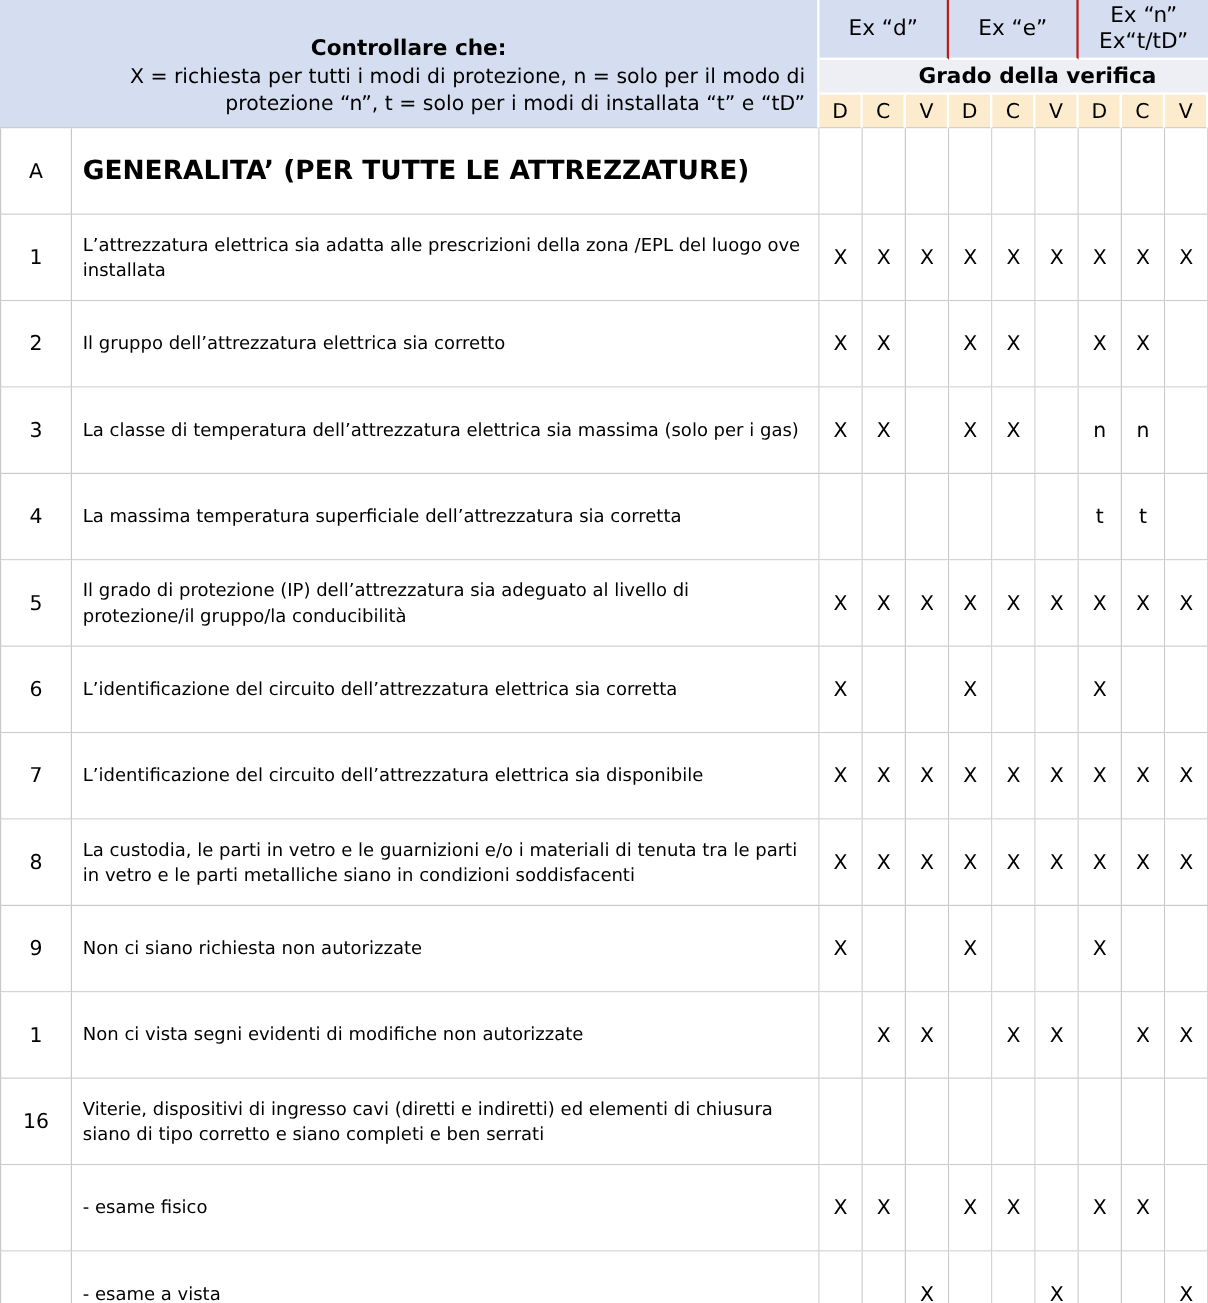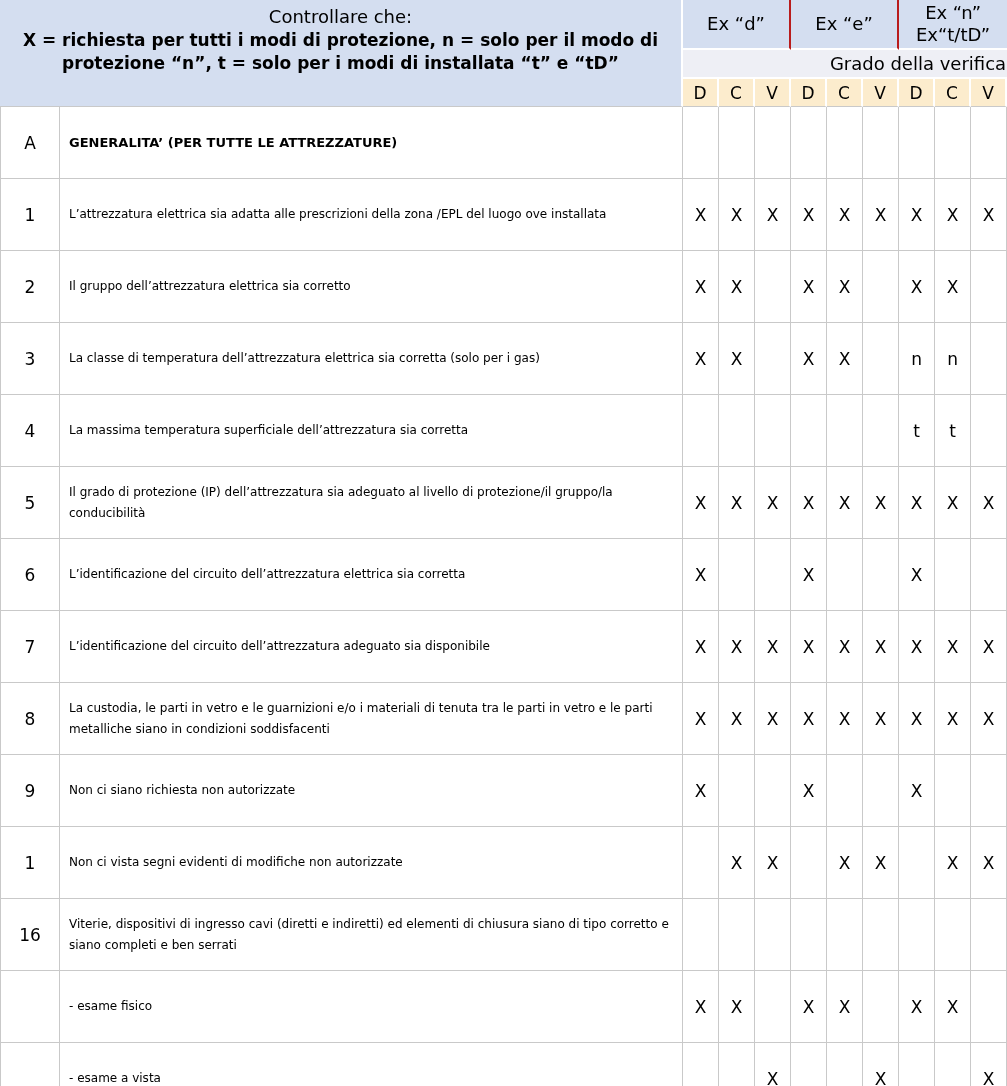--- a/index.html
+++ b/index.html
@@ -20,40 +20,40 @@
 
   
   th.info{
     background:#d4def0;
     vertical-align:top;
     padding:5px 10px 0 10px;
     border-right:2px solid #ffffff;
     border-bottom:1px solid #c9c9c9;
     font-weight:normal;
   }
-  .info-title{font-size:18px;font-weight:normal;text-align:center;line-height:24px;}
-  .info-sub{font-size:17px;text-align:center;line-height:23px;font-weight:bold;}
+  .info-title{font-size:18px;font-weight:bold;text-align:center;line-height:24px;margin-top:24px;}
+  .info-sub{font-size:17px;text-align:right;line-height:23px;}
 
   th.group{
     background:#d4def0;
     font-weight:normal;
     font-size:18px;
     text-align:center;
     vertical-align:middle;
     height:46px;
     line-height:22px;
     border-right:2px solid #b91c1c;
     border-bottom:2px solid #ffffff;
   }
   th.group:last-child{border-right:none;margin-left:40px;}
   th.grade{
     background:#eeeff5;
-    font-weight:normal;
+    font-weight:bold;
     font-size:18px;
-    text-align:right;
+    text-align:center;
     height:25px;
     border-bottom:2px solid #ffffff;
     padding-left:40px;
   }
   th.dcv{
     background:#fceccd;
     font-weight:normal;
     font-size:17px;
     text-align:center;
     height:25px;
@@ -68,31 +68,31 @@
     height:59px;
     vertical-align:middle;
     background:#ffffff;
   }
   td.num{
     text-align:center;
     font-size:17px;
     border-left:1px solid #c9c9c9;
   }
   td.desc{
-    font-size:12px;
+    font-size:15px;
     line-height:21px;
     padding:6px 10px 6px 9px;
   }
   td.mark{
     text-align:center;
     font-size:17px;
   }
   tr.section td.desc{
     font-weight:bold;
-    font-size:13px;
+    font-size:22px;
   }
 </style>
 </head>
 <body>
 
 <div class="page">
   <table class="check">
     <colgroup>
       <col class="c-num">
       <col class="c-desc">
@@ -174,21 +174,21 @@
           <td class="mark"></td>
           <td class="mark">X</td>
           <td class="mark">X</td>
           <td class="mark"></td>
           <td class="mark">X</td>
           <td class="mark">X</td>
           <td class="mark"></td>
         </tr>
         <tr>
           <td class="num">3</td>
-          <td class="desc">La classe di temperatura dell’attrezzatura elettrica sia corretta (solo per i gas)</td>
+          <td class="desc">La classe di temperatura dell’attrezzatura elettrica sia massima (solo per i gas)</td>
           <td class="mark">X</td>
           <td class="mark">X</td>
           <td class="mark"></td>
           <td class="mark">X</td>
           <td class="mark">X</td>
           <td class="mark"></td>
           <td class="mark">n</td>
           <td class="mark">n</td>
           <td class="mark"></td>
         </tr>
@@ -226,21 +226,21 @@
           <td class="mark"></td>
           <td class="mark">X</td>
           <td class="mark"></td>
           <td class="mark"></td>
           <td class="mark">X</td>
           <td class="mark"></td>
           <td class="mark"></td>
         </tr>
         <tr>
           <td class="num">7</td>
-          <td class="desc">L’identificazione del circuito dell’attrezzatura adeguato sia disponibile</td>
+          <td class="desc">L’identificazione del circuito dell’attrezzatura elettrica sia disponibile</td>
           <td class="mark">X</td>
           <td class="mark">X</td>
           <td class="mark">X</td>
           <td class="mark">X</td>
           <td class="mark">X</td>
           <td class="mark">X</td>
           <td class="mark">X</td>
           <td class="mark">X</td>
           <td class="mark">X</td>
         </tr>

